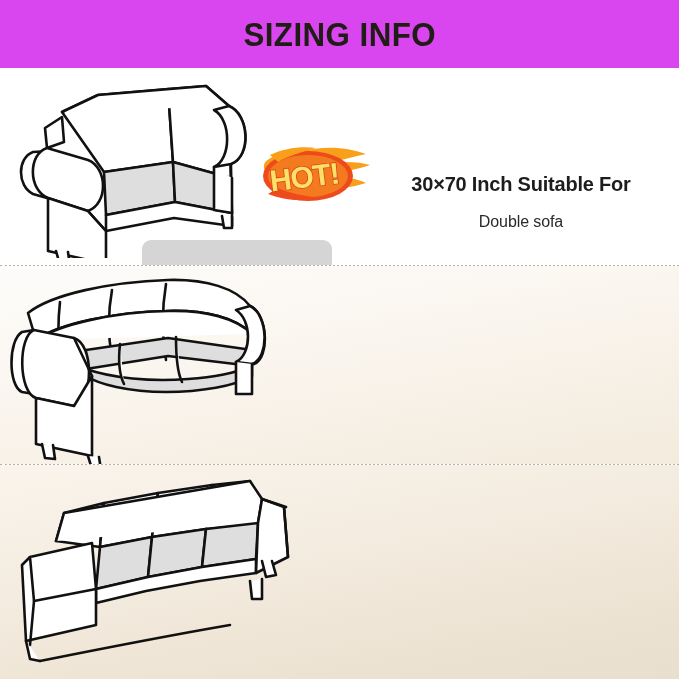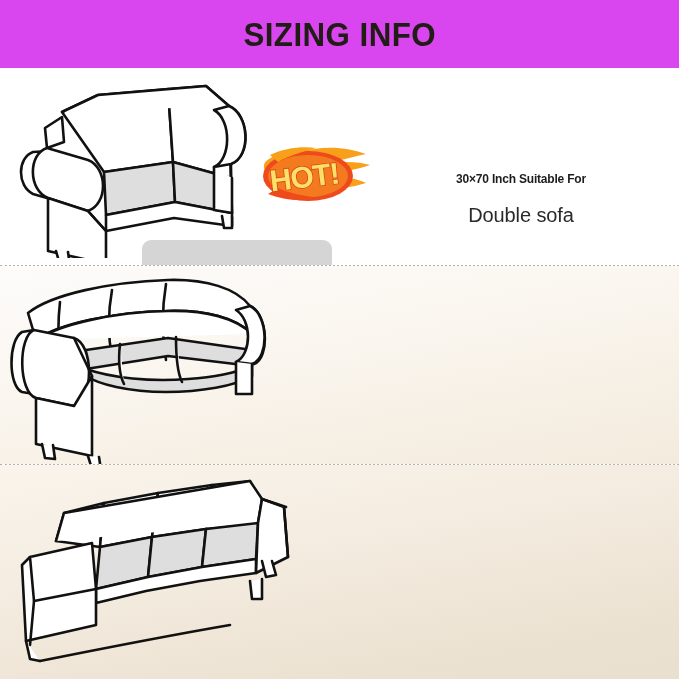--- a/index.html
+++ b/index.html
@@ -83,35 +83,35 @@
   
   .text-block {
     position: absolute;
     text-align: center;
     width: 306px;
   }
   #txt1 { left: 368px; top: 104px; }
 
   .heading {
     font-family: "Liberation Sans", sans-serif;
-    font-size: 12px;
+    font-size: 20px;
     font-weight: 700;
     color: #1d1d1d;
     letter-spacing: -0.2px;
     line-height: 1.2;
     margin: 0 0 14px 0;
   }
   .uses {
     list-style: none;
     margin: 0;
     padding: 0;
   }
   .uses li {
     font-family: "Liberation Sans", sans-serif;
-    font-size: 20px;
+    font-size: 16px;
     font-weight: 400;
     color: #2a2a2a;
     line-height: 1.52;
     letter-spacing: -0.1px;
   }
 
   
   .hot-badge {
     position: absolute;
     left: 256px;

